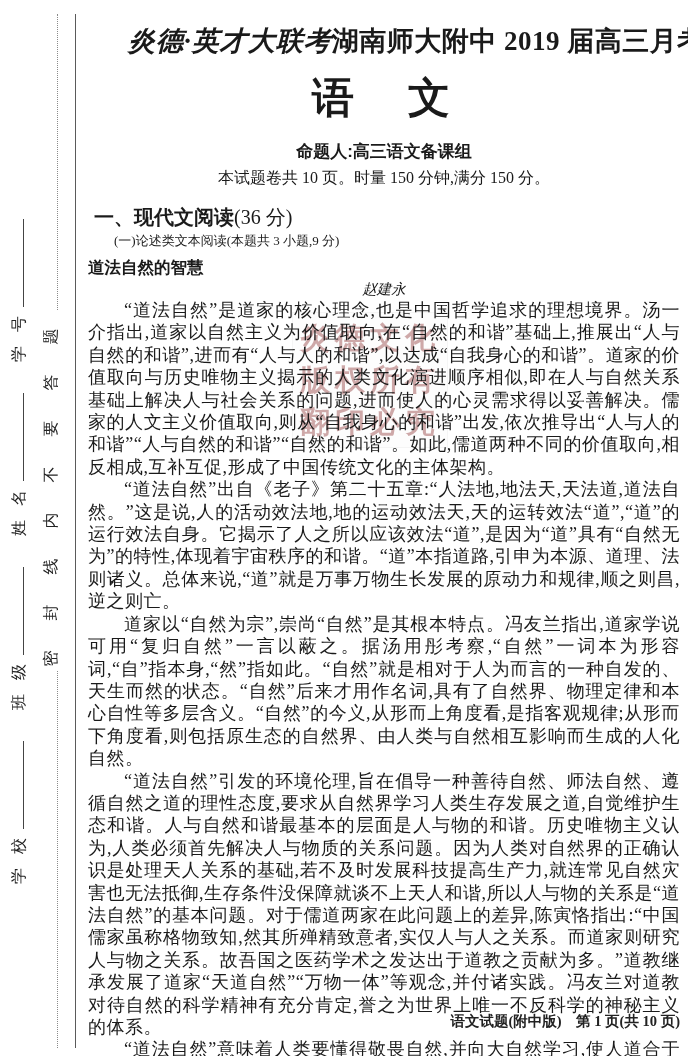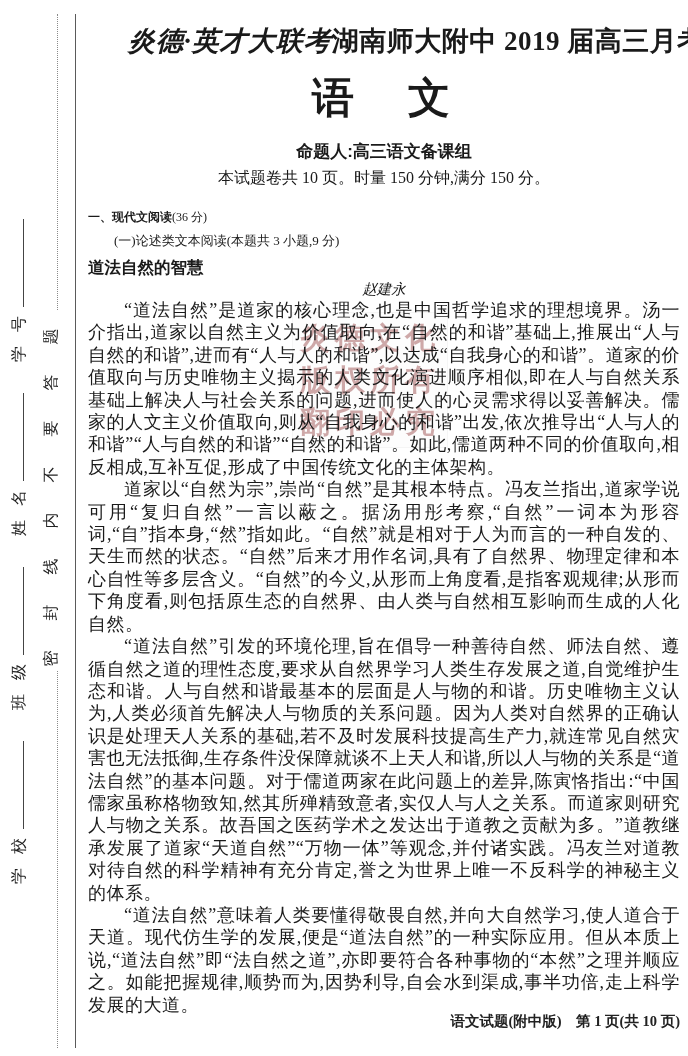--- a/index.html
+++ b/index.html
@@ -73,22 +73,23 @@
     margin-top:8px;text-align:right;padding-right:100px;
     font-size:17px;font-weight:700;
     font-family:"Liberation Sans","DejaVu Sans",sans-serif;
   }
   .score-blank{
     display:inline-block;width:112px;height:17px;
     border-bottom:1px solid #222;vertical-align:bottom;
   }
   .paper-info{margin-top:5px;text-align:center;font-size:16px;}
   .section-heading{
-    margin-top:17px;font-size:12px;line-height:23px;
+    margin-top:17px;font-size:20px;line-height:23px;
     font-family:"Liberation Sans","DejaVu Sans",sans-serif;
+    margin-left:6px;
   }
   .section-heading .bold-part{font-weight:700;}
   .section-heading .rest-part{font-family:"Liberation Serif","DejaVu Serif",serif;}
   .part-heading,.instruction{
     font-size:13px;line-height:23px;text-indent:2em;
   }
   .article-title{
     margin-top:3px;
     font-size:16.5px;font-weight:700;
     font-family:"Liberation Sans","DejaVu Sans",sans-serif;
@@ -136,19 +137,20 @@
   <div class="paper-info">本试题卷共 10 页。时量 150 分钟,满分 150 分。</div>
 
   <div class="section-heading">
     <span class="bold-part">一、现代文阅读</span><span class="rest-part">(36 分)</span>
   </div>
   <div class="part-heading">(一)论述类文本阅读(本题共 3 小题,9 分)</div>
   <div class="article-title">道法自然的智慧</div>
   <div class="article-author">赵建永</div>
 
   <p class="body-par">“道法自然”是道家的核心理念,也是中国哲学追求的理想境界。汤一介指出,道家以自然主义为价值取向,在“自然的和谐”基础上,推展出“人与自然的和谐”,进而有“人与人的和谐”,以达成“自我身心的和谐”。道家的价值取向与历史唯物主义揭示的人类文化演进顺序相似,即在人与自然关系基础上解决人与社会关系的问题,进而使人的心灵需求得以妥善解决。儒家的人文主义价值取向,则从“自我身心的和谐”出发,依次推导出“人与人的和谐”“人与自然的和谐”“自然的和谐”。如此,儒道两种不同的价值取向,相反相成,互补互促,形成了中国传统文化的主体架构。</p>
+  <p class="body-par">“道法自然”出自《老子》第二十五章:“人法地,地法天,天法道,道法自然。”这是说,人的活动效法地,地的运动效法天,天的运转效法“道”,“道”的运行效法自身。它揭示了人之所以应该效法“道”,是因为“道”具有“自然无为”的特性,体现着宇宙秩序的和谐。“道”本指道路,引申为本源、道理、法则诸义。总体来说,“道”就是万事万物生长发展的原动力和规律,顺之则昌,逆之则亡。</p>
   <p class="body-par">道家以“自然为宗”,崇尚“自然”是其根本特点。冯友兰指出,道家学说可用“复归自然”一言以蔽之。据汤用彤考察,“自然”一词本为形容词,“自”指本身,“然”指如此。“自然”就是相对于人为而言的一种自发的、天生而然的状态。“自然”后来才用作名词,具有了自然界、物理定律和本心自性等多层含义。“自然”的今义,从形而上角度看,是指客观规律;从形而下角度看,则包括原生态的自然界、由人类与自然相互影响而生成的人化自然。</p>
   <p class="body-par">“道法自然”引发的环境伦理,旨在倡导一种善待自然、师法自然、遵循自然之道的理性态度,要求从自然界学习人类生存发展之道,自觉维护生态和谐。人与自然和谐最基本的层面是人与物的和谐。历史唯物主义认为,人类必须首先解决人与物质的关系问题。因为人类对自然界的正确认识是处理天人关系的基础,若不及时发展科技提高生产力,就连常见自然灾害也无法抵御,生存条件没保障就谈不上天人和谐,所以人与物的关系是“道法自然”的基本问题。对于儒道两家在此问题上的差异,陈寅恪指出:“中国儒家虽称格物致知,然其所殚精致意者,实仅人与人之关系。而道家则研究人与物之关系。故吾国之医药学术之发达出于道教之贡献为多。”道教继承发展了道家“天道自然”“万物一体”等观念,并付诸实践。冯友兰对道教对待自然的科学精神有充分肯定,誉之为世界上唯一不反科学的神秘主义的体系。</p>
   <p class="body-par">“道法自然”意味着人类要懂得敬畏自然,并向大自然学习,使人道合于天道。现代仿生学的发展,便是“道法自然”的一种实际应用。但从本质上说,“道法自然”即“法自然之道”,亦即要符合各种事物的“本然”之理并顺应之。如能把握规律,顺势而为,因势利导,自会水到渠成,事半功倍,走上科学发展的大道。</p>
 
 </div>
 
 <div class="footer">语文试题(附中版)　第 1 页(共 10 页)</div>
 
 </body></html>

